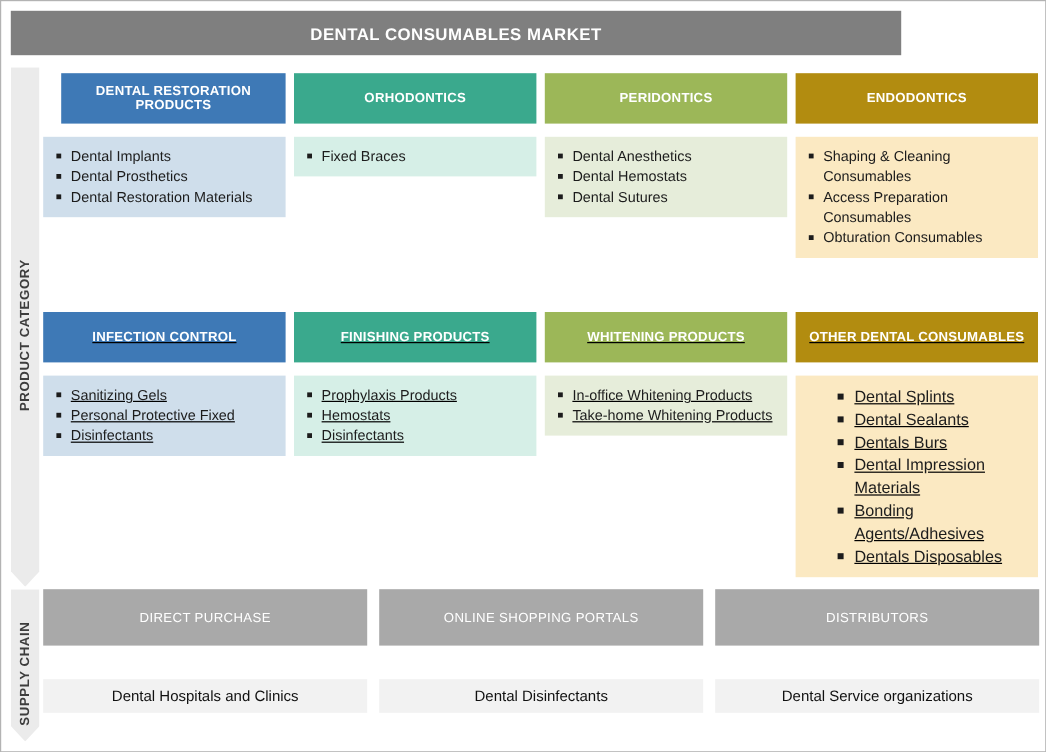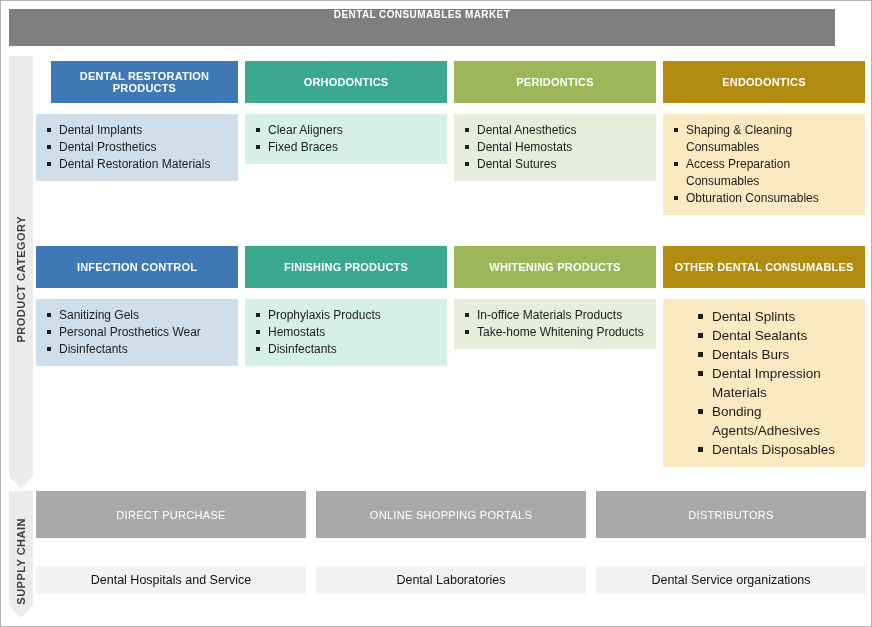--- a/index.html
+++ b/index.html
@@ -6,23 +6,23 @@
   html,body { background:#fff; }
   body { font-family:"Liberation Sans", sans-serif; }
 
   .page {
     position:relative; width:872px; height:627px;
     background:#fff; border:1px solid #b3b3b3; overflow:hidden;
   }
 
   
   .top-banner {
-    position:absolute; left:8px; top:8px; width:826px; height:37px;
-    display:flex; align-items:flex-start; justify-content:center;
-    color:#fff; font-weight:700; font-size:10px; letter-spacing:.4px;
+    position:absolute; left:8px; top:8px; width:742px; height:37px;
+    display:flex; align-items:center; justify-content:center;
+    color:#fff; font-weight:700; font-size:14px; letter-spacing:.4px;
   }
 
   
   .rail {
     position:absolute; left:8px; width:24px;
     display:flex; align-items:center; justify-content:center;
     clip-path: polygon(0 0, 100% 0, 100% calc(100% - 13px), 50% 100%, 0 calc(100% - 13px));
   }
   .rail-product { top:55px; height:433px; }
   .rail-supply  { top:490px; height:127px; }
@@ -32,21 +32,21 @@
     white-space:nowrap; margin-top:13px;
   }
 
   
   .cat-row {
     position:absolute; left:35px; width:830px;
     display:grid; grid-template-columns:repeat(4, 202px); column-gap:7px;
     align-items:start;
   }
   .row1 { top:60px; }
-  .row2 { top:245px; }
+  .row2 { top:259px;text-decoration:underline; }
 
   .cell { display:flex; flex-direction:column; }
   .cell-header {
     height:42px; display:flex; align-items:center; justify-content:center;
     color:#fff; font-weight:700; font-size:11px; text-align:center;
     padding:0 6px; letter-spacing:.2px;
   }
   .cell-list {
     margin-top:11px; padding:8px 12px 8px 8px; list-style:none;
     font-size:12px; color:#1c1c1c;
@@ -102,21 +102,20 @@
           <li>Dental Implants</li>
           <li>Dental Prosthetics</li>
           <li>Dental Restoration Materials</li>
         </ul>
     </div>
     <div class="cell">
       <div class="cell-header" style="background-color: rgb(58, 169, 141);">
         <span>ORHODONTICS</span>
       </div>
       <ul class="cell-list" style="background-color: rgb(214, 239, 231);">
-          <li>Clear Aligners</li>
           <li>Fixed Braces</li>
         </ul>
     </div>
     <div class="cell">
       <div class="cell-header" style="background-color: rgb(156, 183, 88);">
         <span>PERIDONTICS</span>
       </div>
       <ul class="cell-list" style="background-color: rgb(230, 237, 218);">
           <li>Dental Anesthetics</li>
           <li>Dental Hemostats</li>
@@ -135,40 +134,40 @@
     </div>
   </div>
 
   <div class="cat-row row2">
     <div class="cell">
       <div class="cell-header" style="background-color: rgb(62, 121, 182);">
         <span>INFECTION CONTROL</span>
       </div>
       <ul class="cell-list" style="background-color: rgb(207, 222, 235);">
           <li>Sanitizing Gels</li>
-          <li>Personal Prosthetics Wear</li>
+          <li>Personal Protective Fixed</li>
           <li>Disinfectants</li>
         </ul>
     </div>
     <div class="cell">
       <div class="cell-header" style="background-color: rgb(58, 169, 141);">
         <span>FINISHING PRODUCTS</span>
       </div>
       <ul class="cell-list" style="background-color: rgb(214, 239, 231);">
           <li>Prophylaxis Products</li>
           <li>Hemostats</li>
           <li>Disinfectants</li>
         </ul>
     </div>
     <div class="cell">
       <div class="cell-header" style="background-color: rgb(156, 183, 88);">
         <span>WHITENING PRODUCTS</span>
       </div>
       <ul class="cell-list" style="background-color: rgb(230, 237, 218);">
-          <li>In-office Materials Products</li>
+          <li>In-office Whitening Products</li>
           <li>Take-home Whitening Products</li>
         </ul>
     </div>
     <div class="cell">
       <div class="cell-header" style="background-color: rgb(178, 140, 16);">
         <span>OTHER DENTAL CONSUMABLES</span>
       </div>
       <ul class="cell-list cell-list--lg" style="background-color: rgb(251, 233, 194); padding-left: 32px;">
           <li>Dental Splints</li>
           <li>Dental Sealants</li>
@@ -187,23 +186,23 @@
     <div class="channel-box" style="background-color: rgb(169, 169, 169);">
       <span>ONLINE SHOPPING PORTALS</span>
     </div>
     <div class="channel-box" style="background-color: rgb(169, 169, 169);">
       <span>DISTRIBUTORS</span>
     </div>
   </div>
 
   <div class="supply-row supply-customers">
     <div class="customer-box" style="background-color: rgb(242, 242, 242);">
-      <span>Dental Hospitals and Service</span>
+      <span>Dental Hospitals and Clinics</span>
     </div>
     <div class="customer-box" style="background-color: rgb(242, 242, 242);">
-      <span>Dental Laboratories</span>
+      <span>Dental Disinfectants</span>
     </div>
     <div class="customer-box" style="background-color: rgb(242, 242, 242);">
       <span>Dental Service organizations</span>
     </div>
   </div>
 
 </div>
 
 </body></html>

